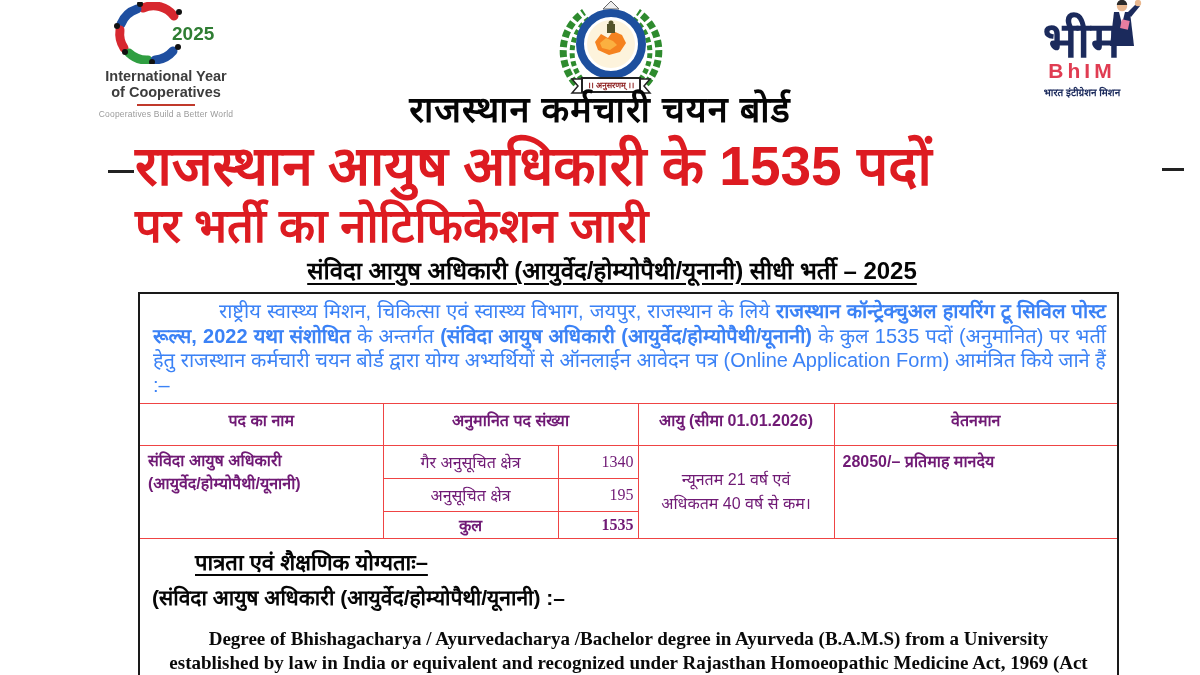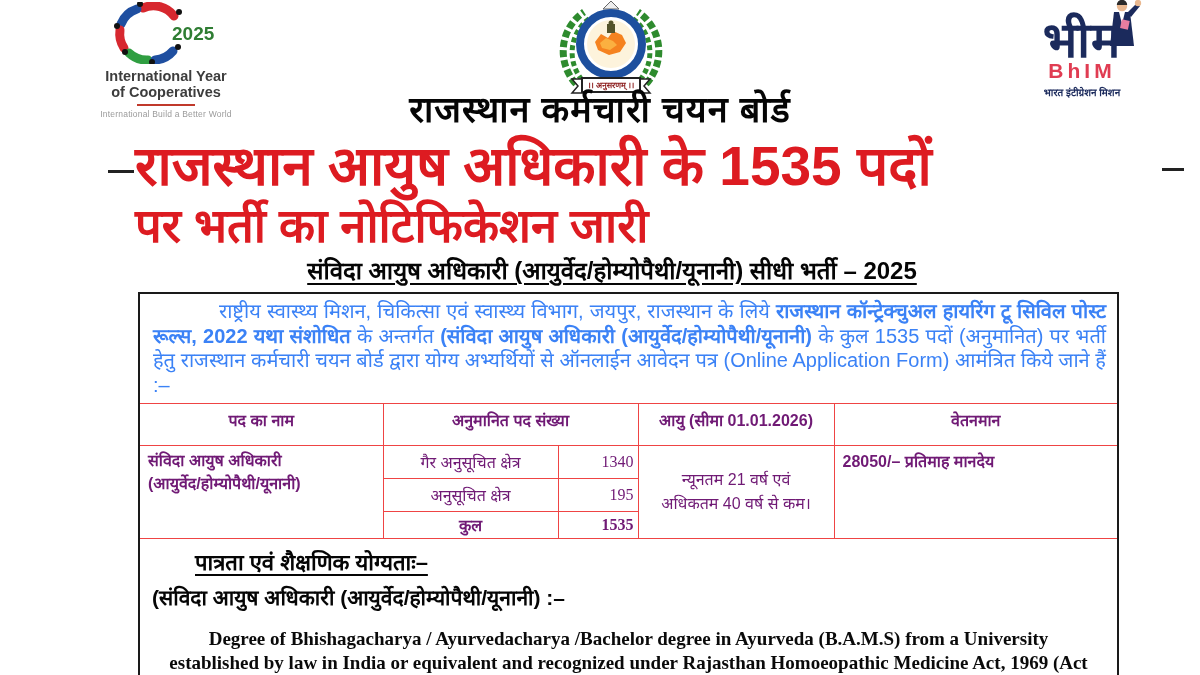--- a/index.html
+++ b/index.html
@@ -100,21 +100,21 @@
         <circle cx="61" cy="60" r="3"></circle>
         <circle cx="87" cy="45" r="3"></circle>
       </g>
       <text x="81" y="38" font-size="19" font-weight="bold" fill="#2f7d33" font-family="Liberation Sans, sans-serif">2025</text>
     </svg>
     <div class="coop-lines">
       <div>International Year</div>
       <div>of Cooperatives</div>
     </div>
     <div class="coop-divider"></div>
-    <div class="coop-tagline">International Build a Better World</div>
+    <div class="coop-tagline">Cooperatives Build a Better World</div>
   </div>
 
   <svg class="emblem" viewBox="0 0 122 98">
     <polygon points="53,9 69,9 61,1" fill="#eeeeee" stroke="#666" stroke-width="1"></polygon>
     <g fill="none" stroke="#2e8b2e" stroke-width="7" stroke-dasharray="7 3">
       <path d="M 26 84 C 6 62 10 28 34 12"></path>
       <path d="M 96 84 C 116 62 112 28 88 12"></path>
     </g>
     <g fill="none" stroke="#2e8b2e" stroke-width="5" stroke-dasharray="5 3">
       <path d="M 32 80 C 16 60 20 32 40 18"></path>

